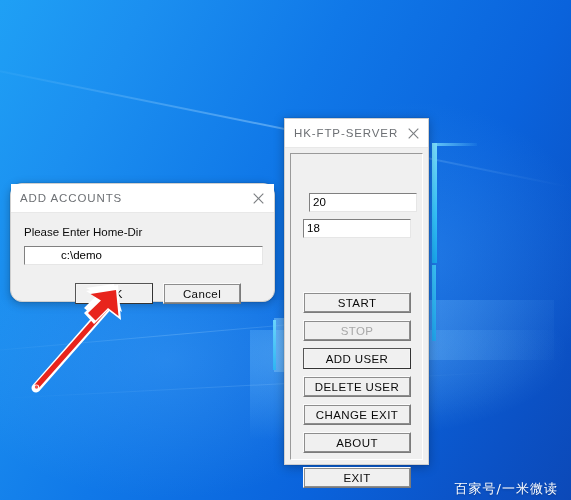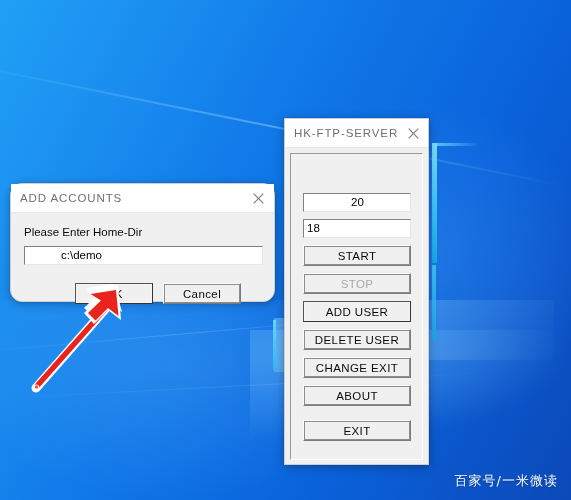--- a/index.html
+++ b/index.html
@@ -202,43 +202,43 @@
     left: 284px; top: 118px;
     width: 145px; height: 347px;
   }
   #ftp-inner {
     position: absolute;
     left: 5px; top: 5px;
     width: 133px; height: 307px;
     border: 1px solid;
     border-color: #9a9a9a #ffffff #ffffff #9a9a9a;
   }
-  #port-data   { left: 18px; top: 45px;  width: 108px; height: 19px; text-align: center; }
+  #port-data   { left: 24px; top: 45px;  width: 108px; height: 19px; }
   #port-ctrl   { left: 18px; top: 71px;  width: 108px; height: 19px; }
-  .srv-btn { left: 18px; width: 108px; height: 21px; }
+  .srv-btn { left: 18px; width: 108px; height: 21px; margin-top: 47px; }
   #btn-start       { top: 97px; }
   #btn-stop        { top: 125px; }
   #btn-add-user    { top: 153px; }
   #btn-delete-user { top: 181px; }
   #btn-change-pass { top: 209px; }
   #btn-about       { top: 237px; }
   #btn-exit        { top: 272px; }
 
   
   #red-arrow {
     position: absolute;
     left: 24px; top: 284px;
     width: 116px; height: 112px;
     pointer-events: none;
   }
 
   
   #watermark {
     position: absolute;
-    right: 13px; bottom: 10px;
+    right: 13px; bottom: 2px;
     font-family: "DejaVu Sans", sans-serif;
     font-size: 13px;
     color: #ffffff;
     letter-spacing: 1px;
     text-shadow: 0 1px 2px rgba(0,0,0,0.25);
     white-space: nowrap;
   }
 </style>
 </head>
 <body>

